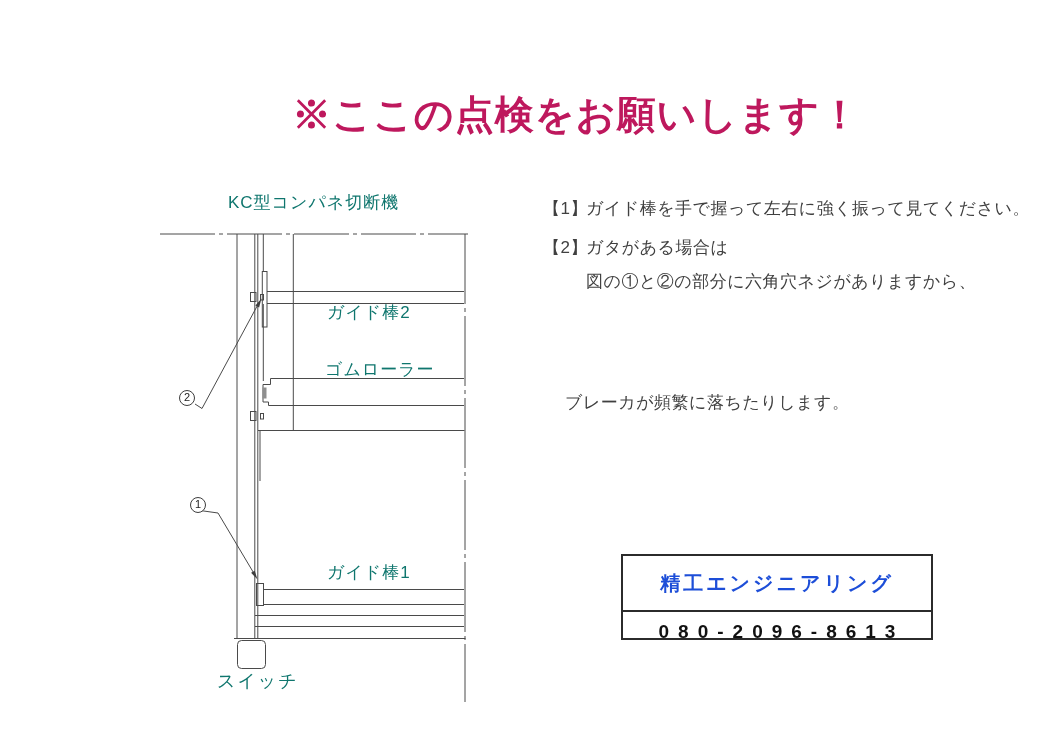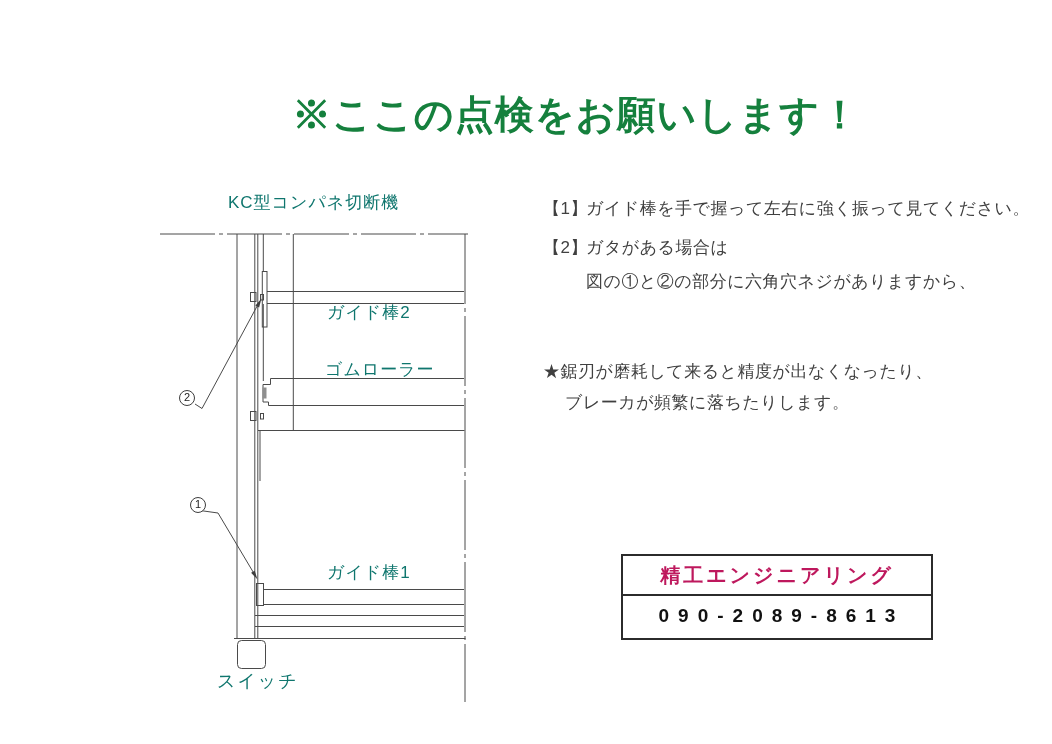--- a/index.html
+++ b/index.html
@@ -9,21 +9,21 @@
     width: 1052px; height: 744px;
     background: #ffffff;
     overflow: hidden;
     font-family: "Liberation Sans", sans-serif;
     color: #1f1f1f;
   }
   .abs { position: absolute; }
   #doc-title {
     left: 292px; top: 88px;
     font-size: 39px; font-weight: bold; letter-spacing: 1px;
-    color: #15803d;
+    color: #be185d;
     white-space: nowrap;
   }
   .dlabel {
     font-size: 17px; letter-spacing: 1px; color: #0f766e; white-space: nowrap;
   }
   #machine-label { left: 228px; top: 191px; }
   #guide2-label  { left: 327px; top: 301px; }
   #roller-label  { left: 325px; top: 358px; }
   #guide1-label  { left: 327px; top: 561px; }
   #switch-label  { left: 217px; top: 669px; font-size: 18px; letter-spacing: 2px; }
@@ -44,23 +44,23 @@
   .instr .num { display: inline-block; width: 34px; margin-right: 9px; }
   .instr.cont { left: 586px; }
   #note-line2 { left: 565px; }
   #contact-box {
     left: 621px; top: 554px;
     width: 312px; height: 86px;
     border: 2px solid #2b2b2b;
     background: #fff;
   }
   #contact-company {
-    height: 40px; border-bottom: 2px solid #2b2b2b;
+    height: 56px; border-bottom: 2px solid #2b2b2b;
     display: flex; align-items: center; justify-content: center;
-    font-size: 20px; font-weight: bold; letter-spacing: 3px; color: #be185d;
+    font-size: 20px; font-weight: bold; letter-spacing: 3px; color: #1d4ed8;
   }
   #contact-phone {
     height: 40px;
     display: flex; align-items: center; justify-content: center;
     font-size: 19px; font-weight: bold; letter-spacing: 9px; color: #111;
     text-indent: 9px;
   }
   svg { position: absolute; left: 0; top: 0; }
 </style>
 </head>
@@ -114,21 +114,20 @@
   <span id="callout-2" class="callout">2</span>
   <span id="callout-1" class="callout">1</span>
 
   <div class="instr" style="top:199px;">
     <span class="num">【1】</span><span>ガイド棒を手で握って左右に強く振って見てください。</span>
   </div>
   <div class="instr" style="top:238px;">
     <span class="num">【2】</span><span>ガタがある場合は</span>
   </div>
   <div class="instr cont" style="top:272px;">図の①と②の部分に六角穴ネジがありますから、</div>
-  <div class="instr" style="top:362px;">★鋸刃が磨耗して来ると精度が出なくなったり、</div>
   <div class="instr" id="note-line2" style="top:393px;">ブレーカが頻繁に落ちたりします。</div>
 
   <div id="contact-box" class="abs">
     <div id="contact-company">精工エンジニアリング</div>
-    <div id="contact-phone">090-2089-8613</div>
+    <div id="contact-phone">080-2096-8613</div>
   </div>
 
 </div>
 
 </body></html>

